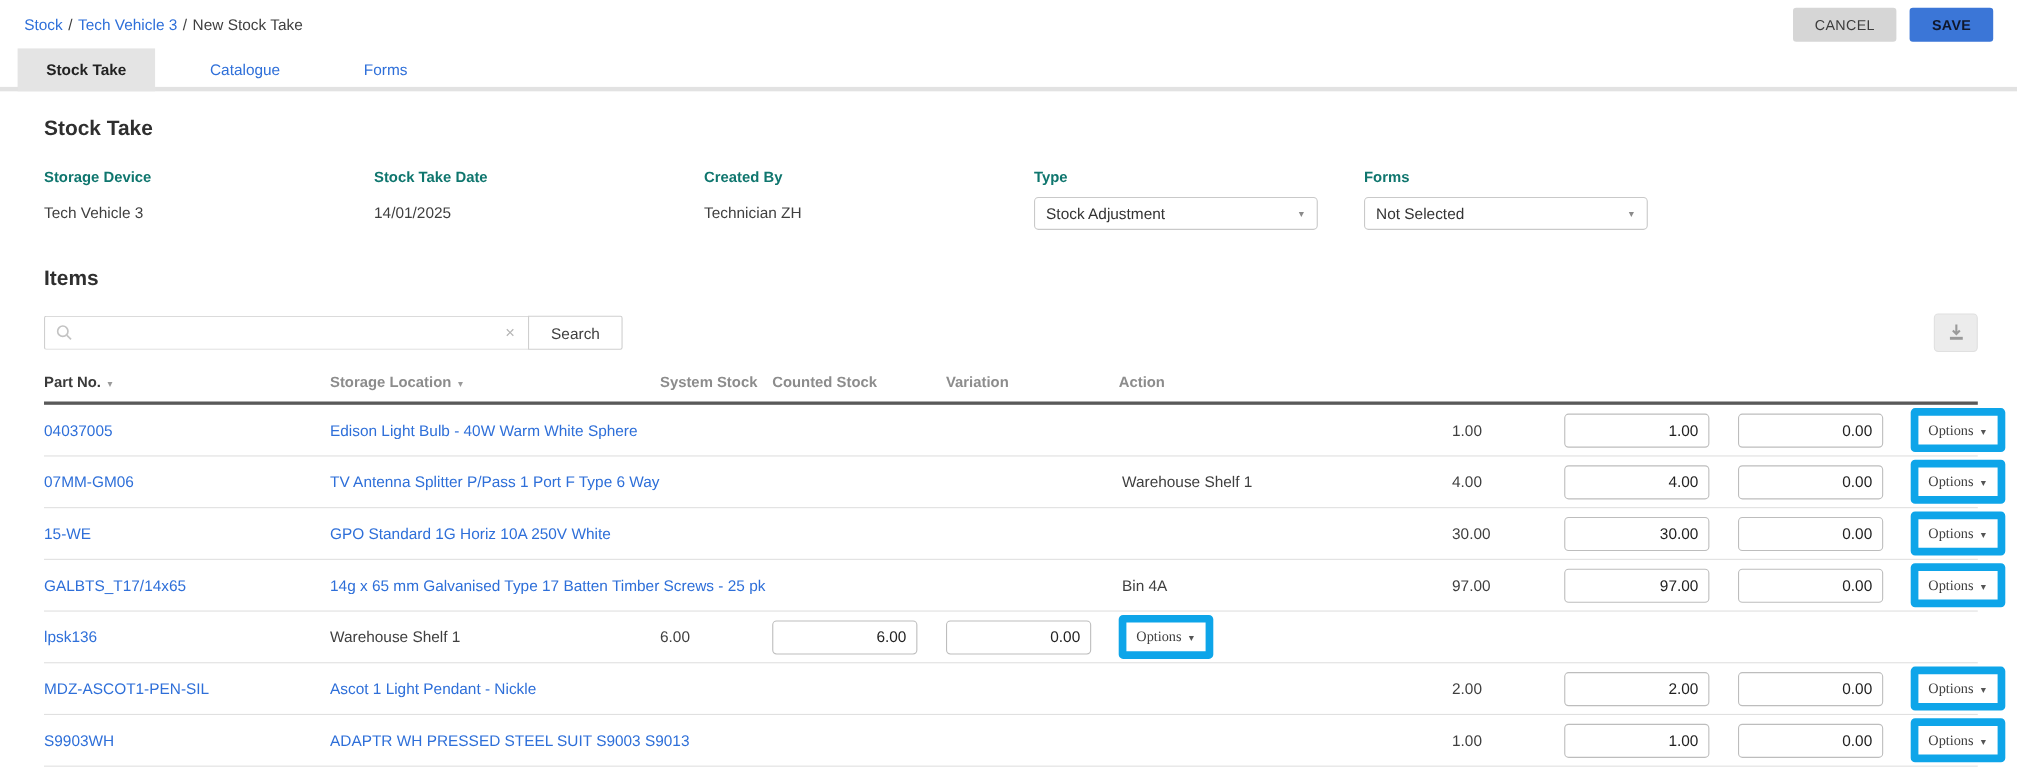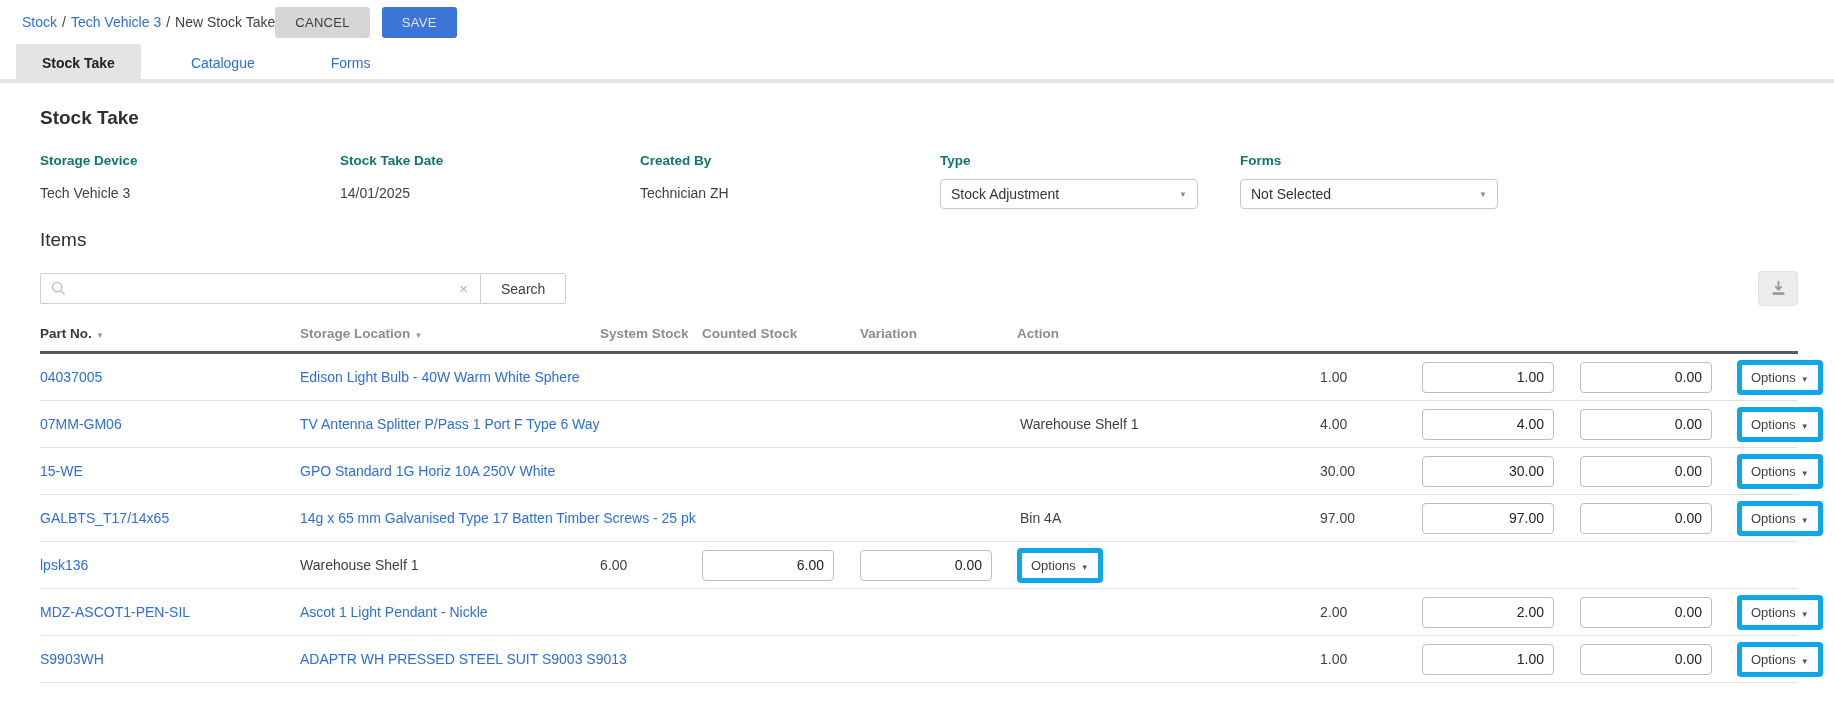--- a/index.html
+++ b/index.html
@@ -6,33 +6,33 @@
   html, body { background: #fff; }
   body {
     font-family: "Liberation Sans", "DejaVu Sans", sans-serif;
     color: #3f3f3f;
     width: 1834px;
   }
   .page { width: 1834px; height: 702px; background: #fff; overflow: hidden; position: relative; }
 
   
   .topbar {
-    display: flex; align-items: center; 
+    display: flex; align-items: center; justify-content: space-between;
     padding: 8px 22px 6px 22px; height: 42px;
   }
   .breadcrumb { font-size: 14px; color: #3f3f3f; white-space: nowrap; }
   .breadcrumb a { color: #2e6fd9; text-decoration: none; cursor: pointer; }
   .crumb-sep { color: #3f3f3f; padding: 0 5px; }
   .topbar-actions { display: flex; gap: 12px; }
   .btn {
     font-family: inherit; font-size: 13px; letter-spacing: 0.3px;
     border: none; border-radius: 3px; padding: 8px 20px; cursor: pointer;
   }
   .btn-cancel { background: #d6d6d6; color: #3c3c3c; }
-  .btn-save { background: #3b76d7; color: #e5e5e5; }
+  .btn-save { background: #3b76d7; color: #0f172a; font-weight: bold; }
 
   
   .tabbar { position: relative; margin-top: 2px; }
   .tabbar-strip { position: absolute; left: 0; right: 0; bottom: 0; height: 4px; background: #e2e2e2; }
   .tabs { display: flex; padding-left: 16px; }
   .tab {
     position: relative; z-index: 1;
     padding: 11px 26px 12px 26px; font-size: 14px; cursor: pointer;
     color: #2e6fd9; background: transparent;
   }
@@ -47,21 +47,21 @@
   .field-label { font-size: 13.5px; font-weight: bold; color: #0f766e; margin-bottom: 17px; white-space: nowrap; }
   .field-value { font-size: 14px; color: #3f3f3f; white-space: nowrap; }
   .select {
     width: 258px; height: 30px; border: 1px solid #c9c9c9; border-radius: 4px;
     background: #fff; display: flex; align-items: center; justify-content: space-between;
     padding: 0 10px; font-size: 14px; color: #333; cursor: pointer; margin-top: -6px;
   }
   .select-caret { font-size: 8px; color: #8a8a8a; }
 
   
-  .items-title { font-size: 19px; font-weight: normal; color: #2f2f2f; margin-top: 20px; }
+  .items-title { font-size: 19px; font-weight: bold; color: #2f2f2f; margin-top: 34px; }
   .search-row { display: flex; align-items: flex-start; justify-content: space-between; margin-top: 22px; }
   .search-group { display: flex; }
   .search-box {
     width: 440px; height: 31px; border: 1px solid #cfcfcf; border-right: none;
     border-radius: 2px 0 0 2px; display: flex; align-items: center; padding: 0 10px;
     background: #fff;
   }
   .search-box input {
     flex: 1; border: none; outline: none; font-family: inherit; font-size: 14px;
     color: #3f3f3f; margin-left: 8px; background: transparent;
@@ -94,22 +94,22 @@
 
   .tbody .trow { height: 47px; border-bottom: 1px solid #e0e0e0; font-size: 14px; }
   .cell-link { color: #2e6fd9; text-decoration: none; cursor: pointer; white-space: nowrap; overflow: hidden; text-overflow: ellipsis; }
   .cell-text { color: #3f3f3f; white-space: nowrap; }
   .qty-input {
     width: 132px; height: 31px; border: 1px solid #bdbdbd; border-radius: 4px;
     font-family: inherit; font-size: 14px; color: #222; text-align: right; padding: 0 9px;
     outline: none; background: #fff;
   }
   .options-btn {
-    background: #fff; border: 5px solid #0ea5e9; border-radius: 4px;
-    font-family: Liberation Sans, sans-serif; font-size: 13px; color: #3f3f3f; padding: 5px 9px;
+    background: #fff; border: 7px solid #0ea5e9; border-radius: 4px;
+    font-family: Liberation Serif, serif; font-size: 13px; color: #3f3f3f; padding: 5px 9px;
     cursor: pointer; white-space: nowrap;
   }
   .options-btn .select-caret { margin-left: 5px; color: #555; }
 </style>
 </head>
 <body>
 
 <div class="page">
 
   <div class="topbar">

